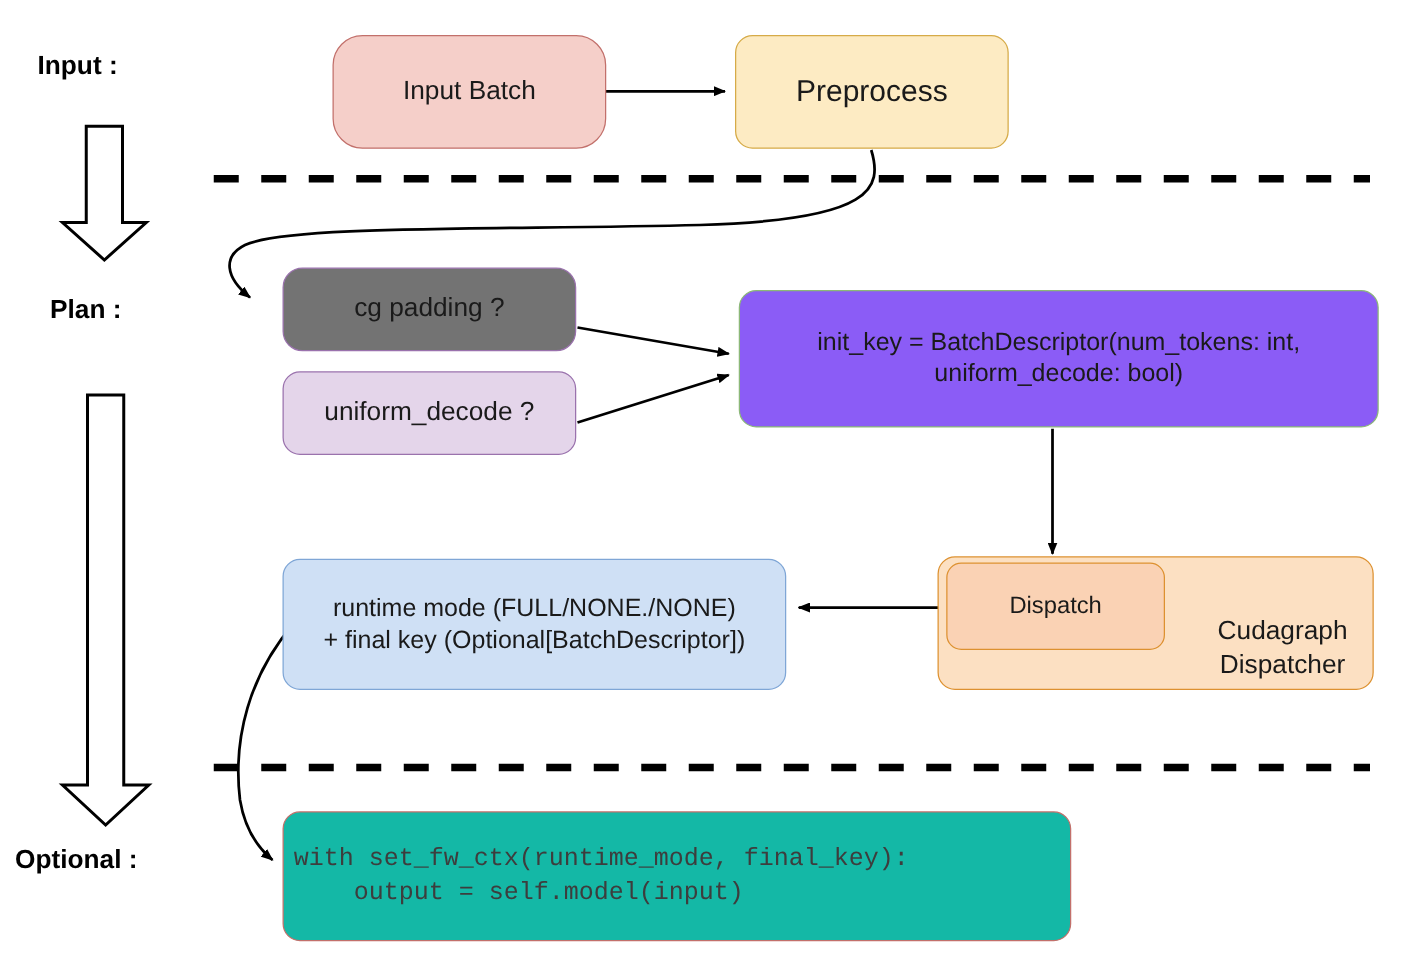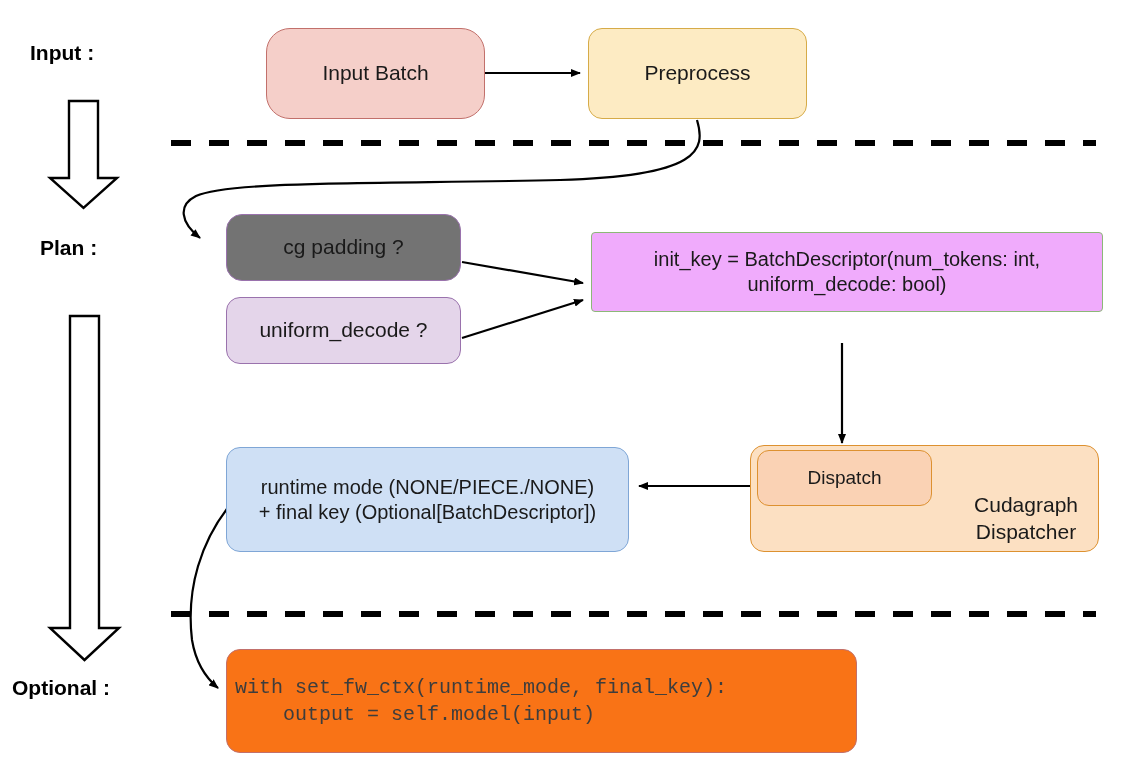--- a/index.html
+++ b/index.html
@@ -55,71 +55,71 @@
     border: 1.6px solid #c2706b;
     border-radius: 24px;
     font-size: 21px;
     margin-left: 40px;
   }
   .n-preprocess {
     left: 588px; top: 28px; width: 219px; height: 91px;
     background: #fdebc3;
     border: 1.6px solid #d6ab48;
     border-radius: 14px;
-    font-size: 21px;
+    font-size: 24px;
   }
   .n-cgpad {
     left: 226px; top: 214px; width: 235px; height: 67px;
     background: #737373;
     border: 1.6px solid #9a72ad;
     border-radius: 16px;
     font-size: 21px;
   }
   .n-uniform {
     left: 226px; top: 297px; width: 235px; height: 67px;
     background: #e4d5ea;
     border: 1.6px solid #9a72ad;
     border-radius: 14px;
     font-size: 21px;
   }
   .n-initkey {
-    left: 591px; top: 232px; width: 512px; height: 80px;
-    background: #f0abfc;
+    left: 591px; top: 232px; width: 512px; height: 110px;
+    background: #8b5cf6;
     border: 1.6px solid #8cb878;
-    border-radius: 4px;
+    border-radius: 14px;
     font-size: 20px;
   }
   .n-cudagraph {
     left: 750px; top: 445px; width: 349px; height: 107px;
     background: #fce0c2;
     border: 1.6px solid #dd9130;
     border-radius: 14px;
     font-size: 21px;
     align-items: center;
     justify-content: flex-end;
     padding-right: 20px;
   }
   .n-cudagraph .node-text { width: auto; margin-top: 40px; }
   .n-dispatch {
-    left: 757px; top: 450px; width: 175px; height: 56px;
+    left: 757px; top: 450px; width: 175px; height: 70px;
     background: #fad2b4;
     border: 1.6px solid #dd9130;
     border-radius: 12px;
     font-size: 19px;
   }
   .n-runtime {
     left: 226px; top: 447px; width: 403px; height: 105px;
     background: #cfe0f5;
     border: 1.6px solid #7fa6d6;
     border-radius: 14px;
     font-size: 20px;
   }
   .n-code {
     left: 226px; top: 649px; width: 631px; height: 104px;
-    background: #f97316;
+    background: #14b8a6;
     border: 1.6px solid #c2706b;
     border-radius: 14px;
     font-family: "Liberation Mono", monospace;
     font-size: 20px;
     color: #3d3d3d;
     justify-content: flex-start;
     padding-left: 8px;
   }
   .n-code .node-text {
     text-align: left;
@@ -209,21 +209,21 @@
   <div class="node n-cudagraph">
     <span class="node-text">Cudagraph
 Dispatcher</span>
   </div>
 
   <div class="node n-dispatch">
     <span class="node-text">Dispatch</span>
   </div>
 
   <div class="node n-runtime">
-    <span class="node-text">runtime mode (NONE/PIECE./NONE)
+    <span class="node-text">runtime mode (FULL/NONE./NONE)
 + final key (Optional[BatchDescriptor])</span>
   </div>
 
   <div class="node n-code">
     <span class="node-text">with set_fw_ctx(runtime_mode, final_key):
     output = self.model(input)</span>
   </div>
 
 </div>
 

